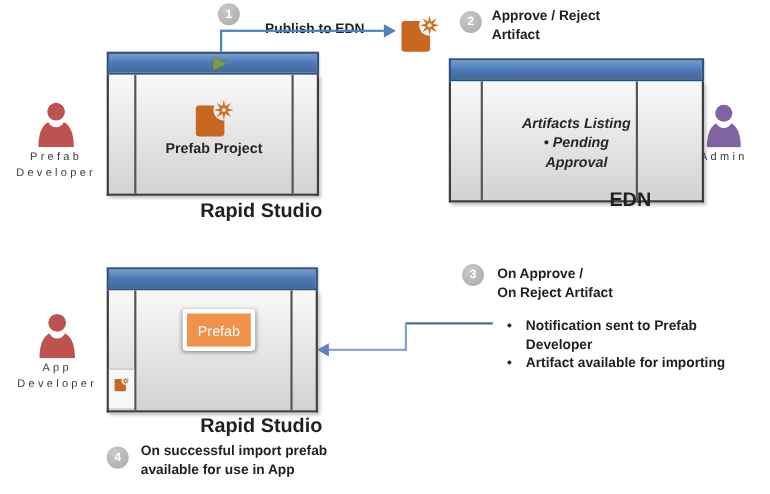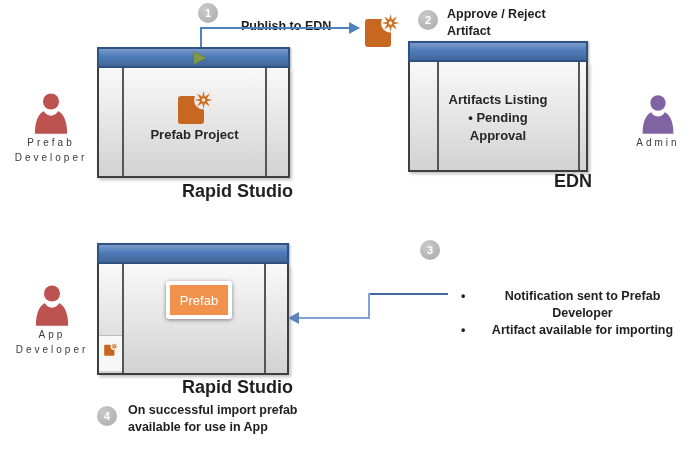--- a/index.html
+++ b/index.html
@@ -34,21 +34,21 @@
   .tray svg{display:block;margin:5px auto 0 auto;}
 
   
   .badge{position:absolute;width:20px;height:20px;border-radius:50%;
          background:radial-gradient(circle at 35% 30%,#c9c9c9,#aaaaaa);
          color:#fff;font-size:11px;font-weight:700;display:flex;align-items:center;justify-content:center;}
   .steptext{position:absolute;font-size:12.5px;font-weight:600;color:#1f1f1f;line-height:17px;white-space:nowrap;}
   .steptext.center{}
 
   .bullets{position:absolute;left:459px;top:288px;width:228px;margin:0;padding:0;list-style:none;}
-  .bullets li{position:relative;padding-left:19px;font-size:12.5px;font-weight:600;line-height:17px;color:#1f1f1f;text-align:center;}
+  .bullets li{position:relative;padding-left:19px;font-size:12.5px;font-weight:600;line-height:17px;color:#1f1f1f;}
   .bullets li::before{content:"\2022";position:absolute;left:2px;}
 
   
   .line{position:absolute;}
   .arrow{position:absolute;width:0;height:0;}
 </style>
 </head>
 <body>
 
 <div class="stage">
@@ -93,21 +93,21 @@
         <rect x="3" y="9" width="26" height="28" rx="3" fill="#c8671f"></rect>
         <circle cx="28.5" cy="13" r="9.5" fill="#ececec"></circle>
         <polygon transform="translate(28.5,13) scale(0.9)" fill="#cf6f1f" points="10,0 3.7,1.5 7.1,7.1 1.5,3.7 0,10 -1.5,3.7 -7.1,7.1 -3.7,1.5 -10,0 -3.7,-1.5 -7.1,-7.1 -1.5,-3.7 0,-10 1.5,-3.7 7.1,-7.1 3.7,-1.5"></polygon>
         <circle cx="28.5" cy="13" r="1.8" fill="#ececec"></circle>
       </svg>
       <div class="win-text" style="left:28px;right:26px;top:58px;">Prefab Project</div>
     </div>
   </div>
   <div class="caption" style="left:160px;top:181px;width:155px;text-align:center;">Rapid Studio</div>
 
-  <div class="win" style="left:408px;top:41px;width:180px;">
+  <div class="win" style="left:408px;top:53px;width:232px;font-style:italic;">
     <div class="bar"></div>
     <div class="body" style="height:108px;">
       <div class="vline" style="left:27px;"></div>
       <div class="vline" style="left:168px;"></div>
       <div class="win-text" style="left:32px;right:32px;top:29px;">
         <div>Artifacts Listing</div>
         <div>•  Pending</div>
         <div>Approval</div>
       </div>
     </div>
@@ -145,20 +145,24 @@
     <circle cx="28.5" cy="13" r="1.8" fill="#ffffff"></circle>
   </svg>
 
   <div class="badge" style="left:418px;top:10px;">2</div>
   <div class="steptext center" style="left:447px;top:6px;width:112px;">
     <div>Approve / Reject</div>
     <div>Artifact</div>
   </div>
 
   <div class="badge" style="left:420px;top:240px;">3</div>
+  <div class="steptext" style="left:452px;top:241px;">
+    <div>On Approve /</div>
+    <div>On Reject Artifact</div>
+  </div>
   <ul class="bullets">
     <li>Notification sent to Prefab Developer</li>
     <li>Artifact available for importing</li>
   </ul>
 
   <div class="line" style="left:369px;top:293px;width:79px;height:2px;background:#44679f;"></div>
   <div class="line" style="left:368px;top:293px;width:2px;height:26px;background:#82a3d4;"></div>
   <div class="line" style="left:298px;top:317px;width:72px;height:2px;background:#82a3d4;"></div>
   <div class="arrow" style="left:288px;top:312px;border-top:6px solid transparent;border-bottom:6px solid transparent;border-right:11px solid #5d84c0;"></div>
 

